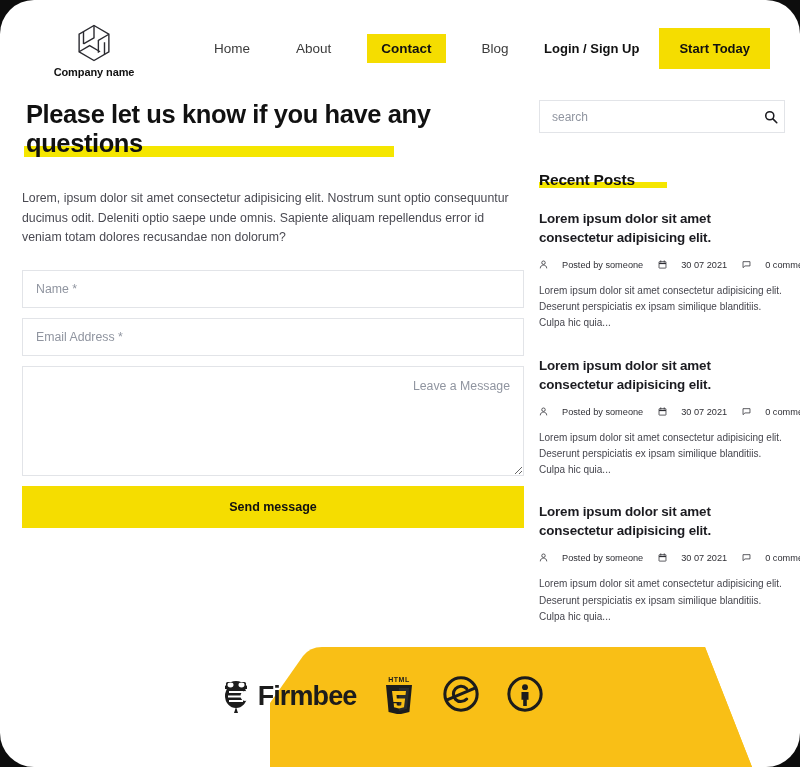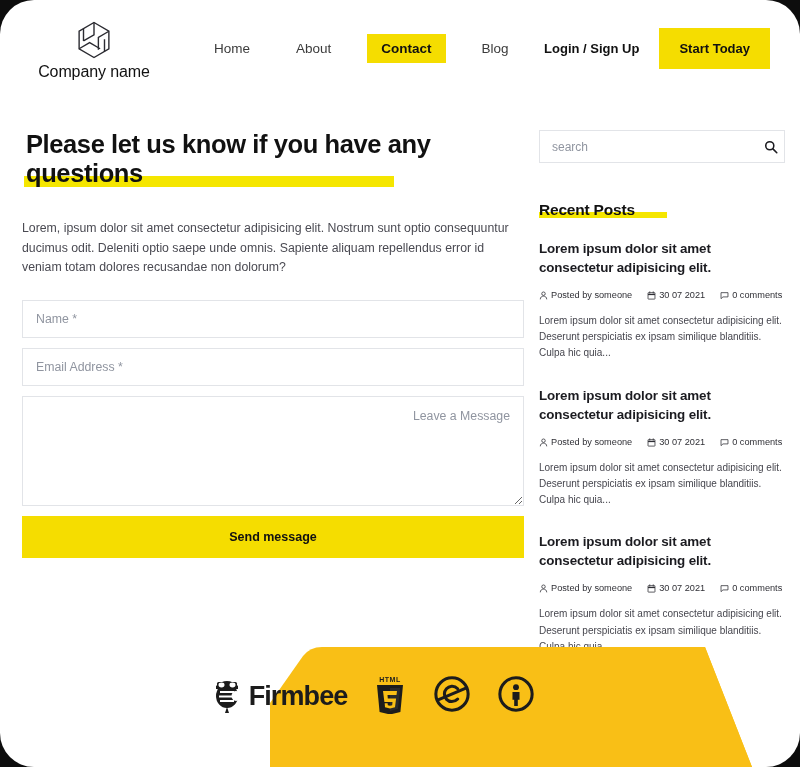--- a/index.html
+++ b/index.html
@@ -34,22 +34,22 @@
   .brand {
     display: flex;
     flex-direction: column;
     align-items: center;
     width: 120px;
     flex: 0 0 auto;
     margin-top: 4px;
   }
   .brand-mark { width: 42px; height: 42px; display: block; }
   .brand-name {
-    font-size: 16px;
-    font-weight: normal;
+    font-size: 11px;
+    font-weight: bold;
     color: #111111;
     letter-spacing: -0.1px;
     margin-top: 2px;
     white-space: nowrap;
   }
 
   .main-nav {
     display: flex;
     gap: 26px;
     margin-left: 50px;
@@ -90,21 +90,21 @@
     border: none;
     padding: 13px 20px;
     cursor: pointer;
     font-family: inherit;
     white-space: nowrap;
   }
 
   
   .content {
     position: absolute;
-    top: 116px; left: 0; right: 0;
+    top: 86px; left: 0; right: 0;
     display: flex;
     padding: 0 30px 0 22px;
   }
 
   .left-col { width: 502px; flex: 0 0 502px; }
   .right-col { width: 246px; flex: 0 0 246px; margin-left: 15px; }
 
   
   .headline-wrap { position: relative; display: inline-block; margin-top: 14px; }
   .headline {
@@ -230,22 +230,22 @@
     cursor: pointer;
   }
   .post-meta {
     display: flex;
     align-items: center;
     gap: 15px;
     margin-top: 13px;
   }
   .meta-item {
     display: flex;
-    align-items: flex-end;
-    gap: 3px;
+    align-items: flex-start;
+    gap: 14px;
     font-size: 9.2px;
     color: #2f2f35;
     white-space: nowrap;
   }
   .meta-item svg { display: block; flex: 0 0 auto; }
   .post-excerpt {
     margin-top: 13px;
     font-size: 10px;
     line-height: 1.62;
     color: #46464e;
@@ -255,21 +255,21 @@
   .footer-band {
     position: absolute;
     left: 0;
     bottom: 0;
     width: 800px;
     height: 120px;
     pointer-events: none;
   }
   .footer-logos {
     position: absolute;
-    left: 7px; bottom: 0;
+    left: 16px; bottom: 0;
     width: 709px;
     height: 120px;
     display: flex;
     align-items: center;
     justify-content: center;
     gap: 26px;
     padding-left: 22px;
     padding-bottom: 22px;
   }
   .footer-logo { display: flex; align-items: center; }

